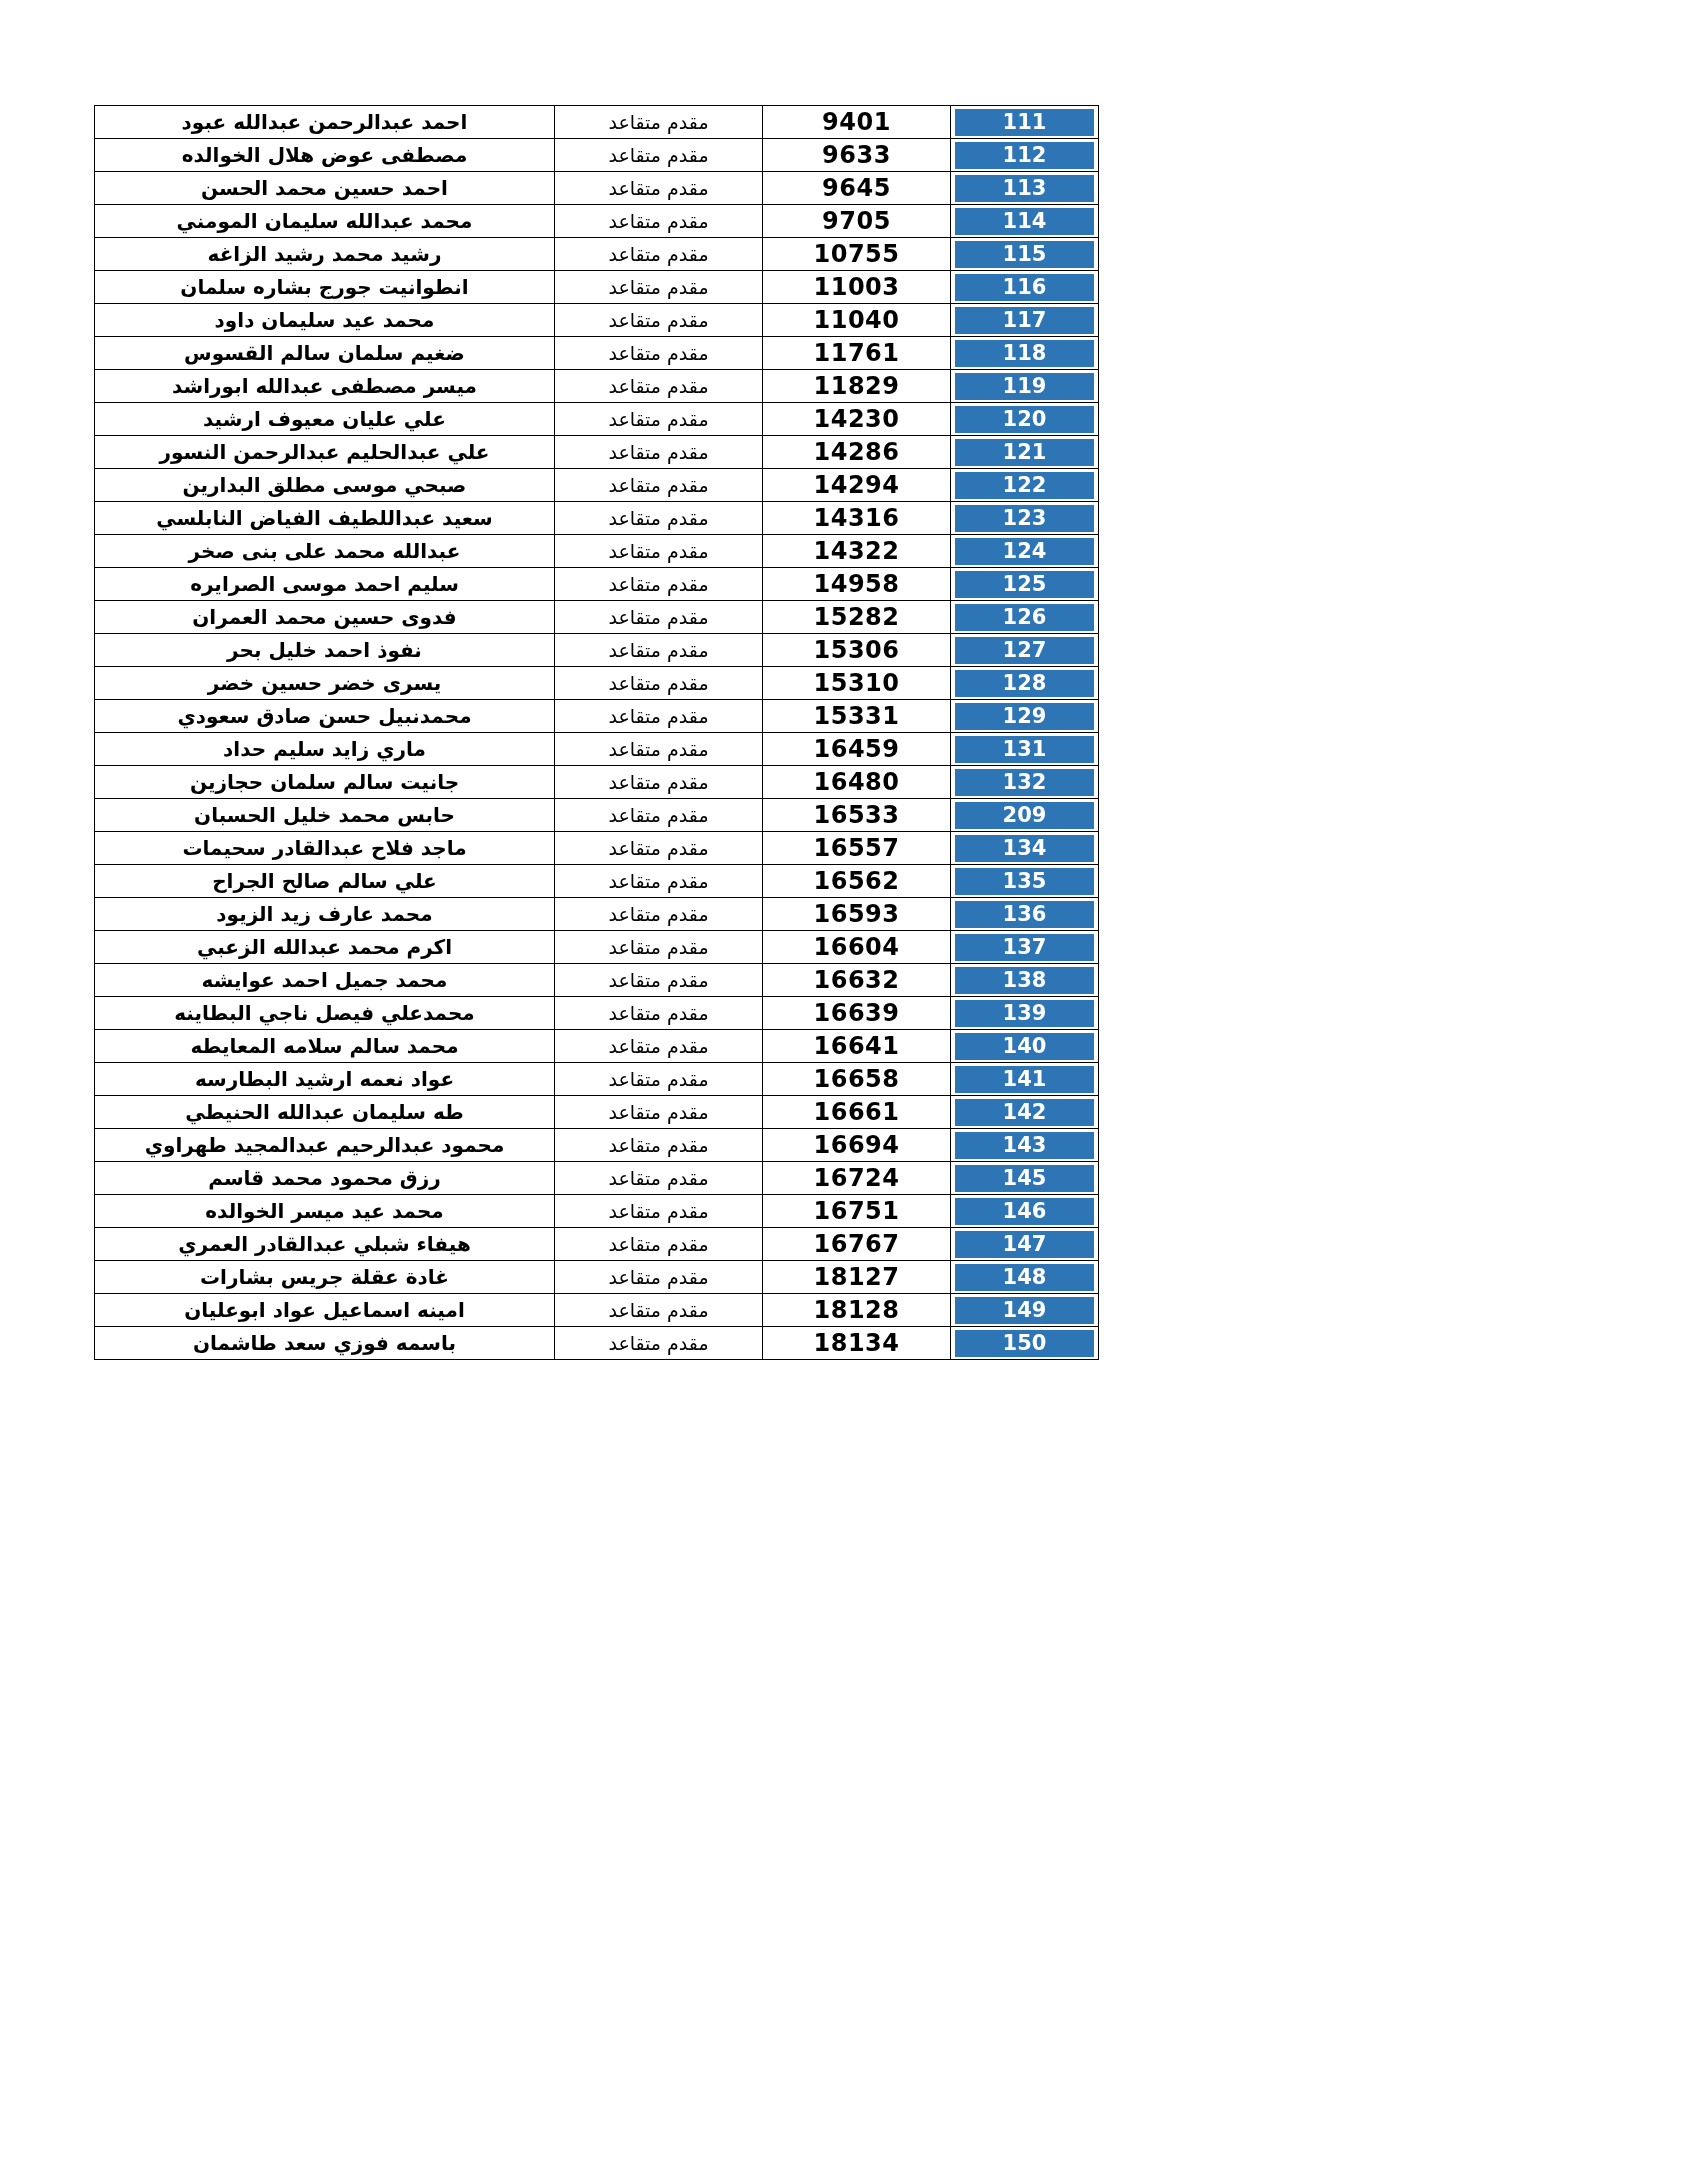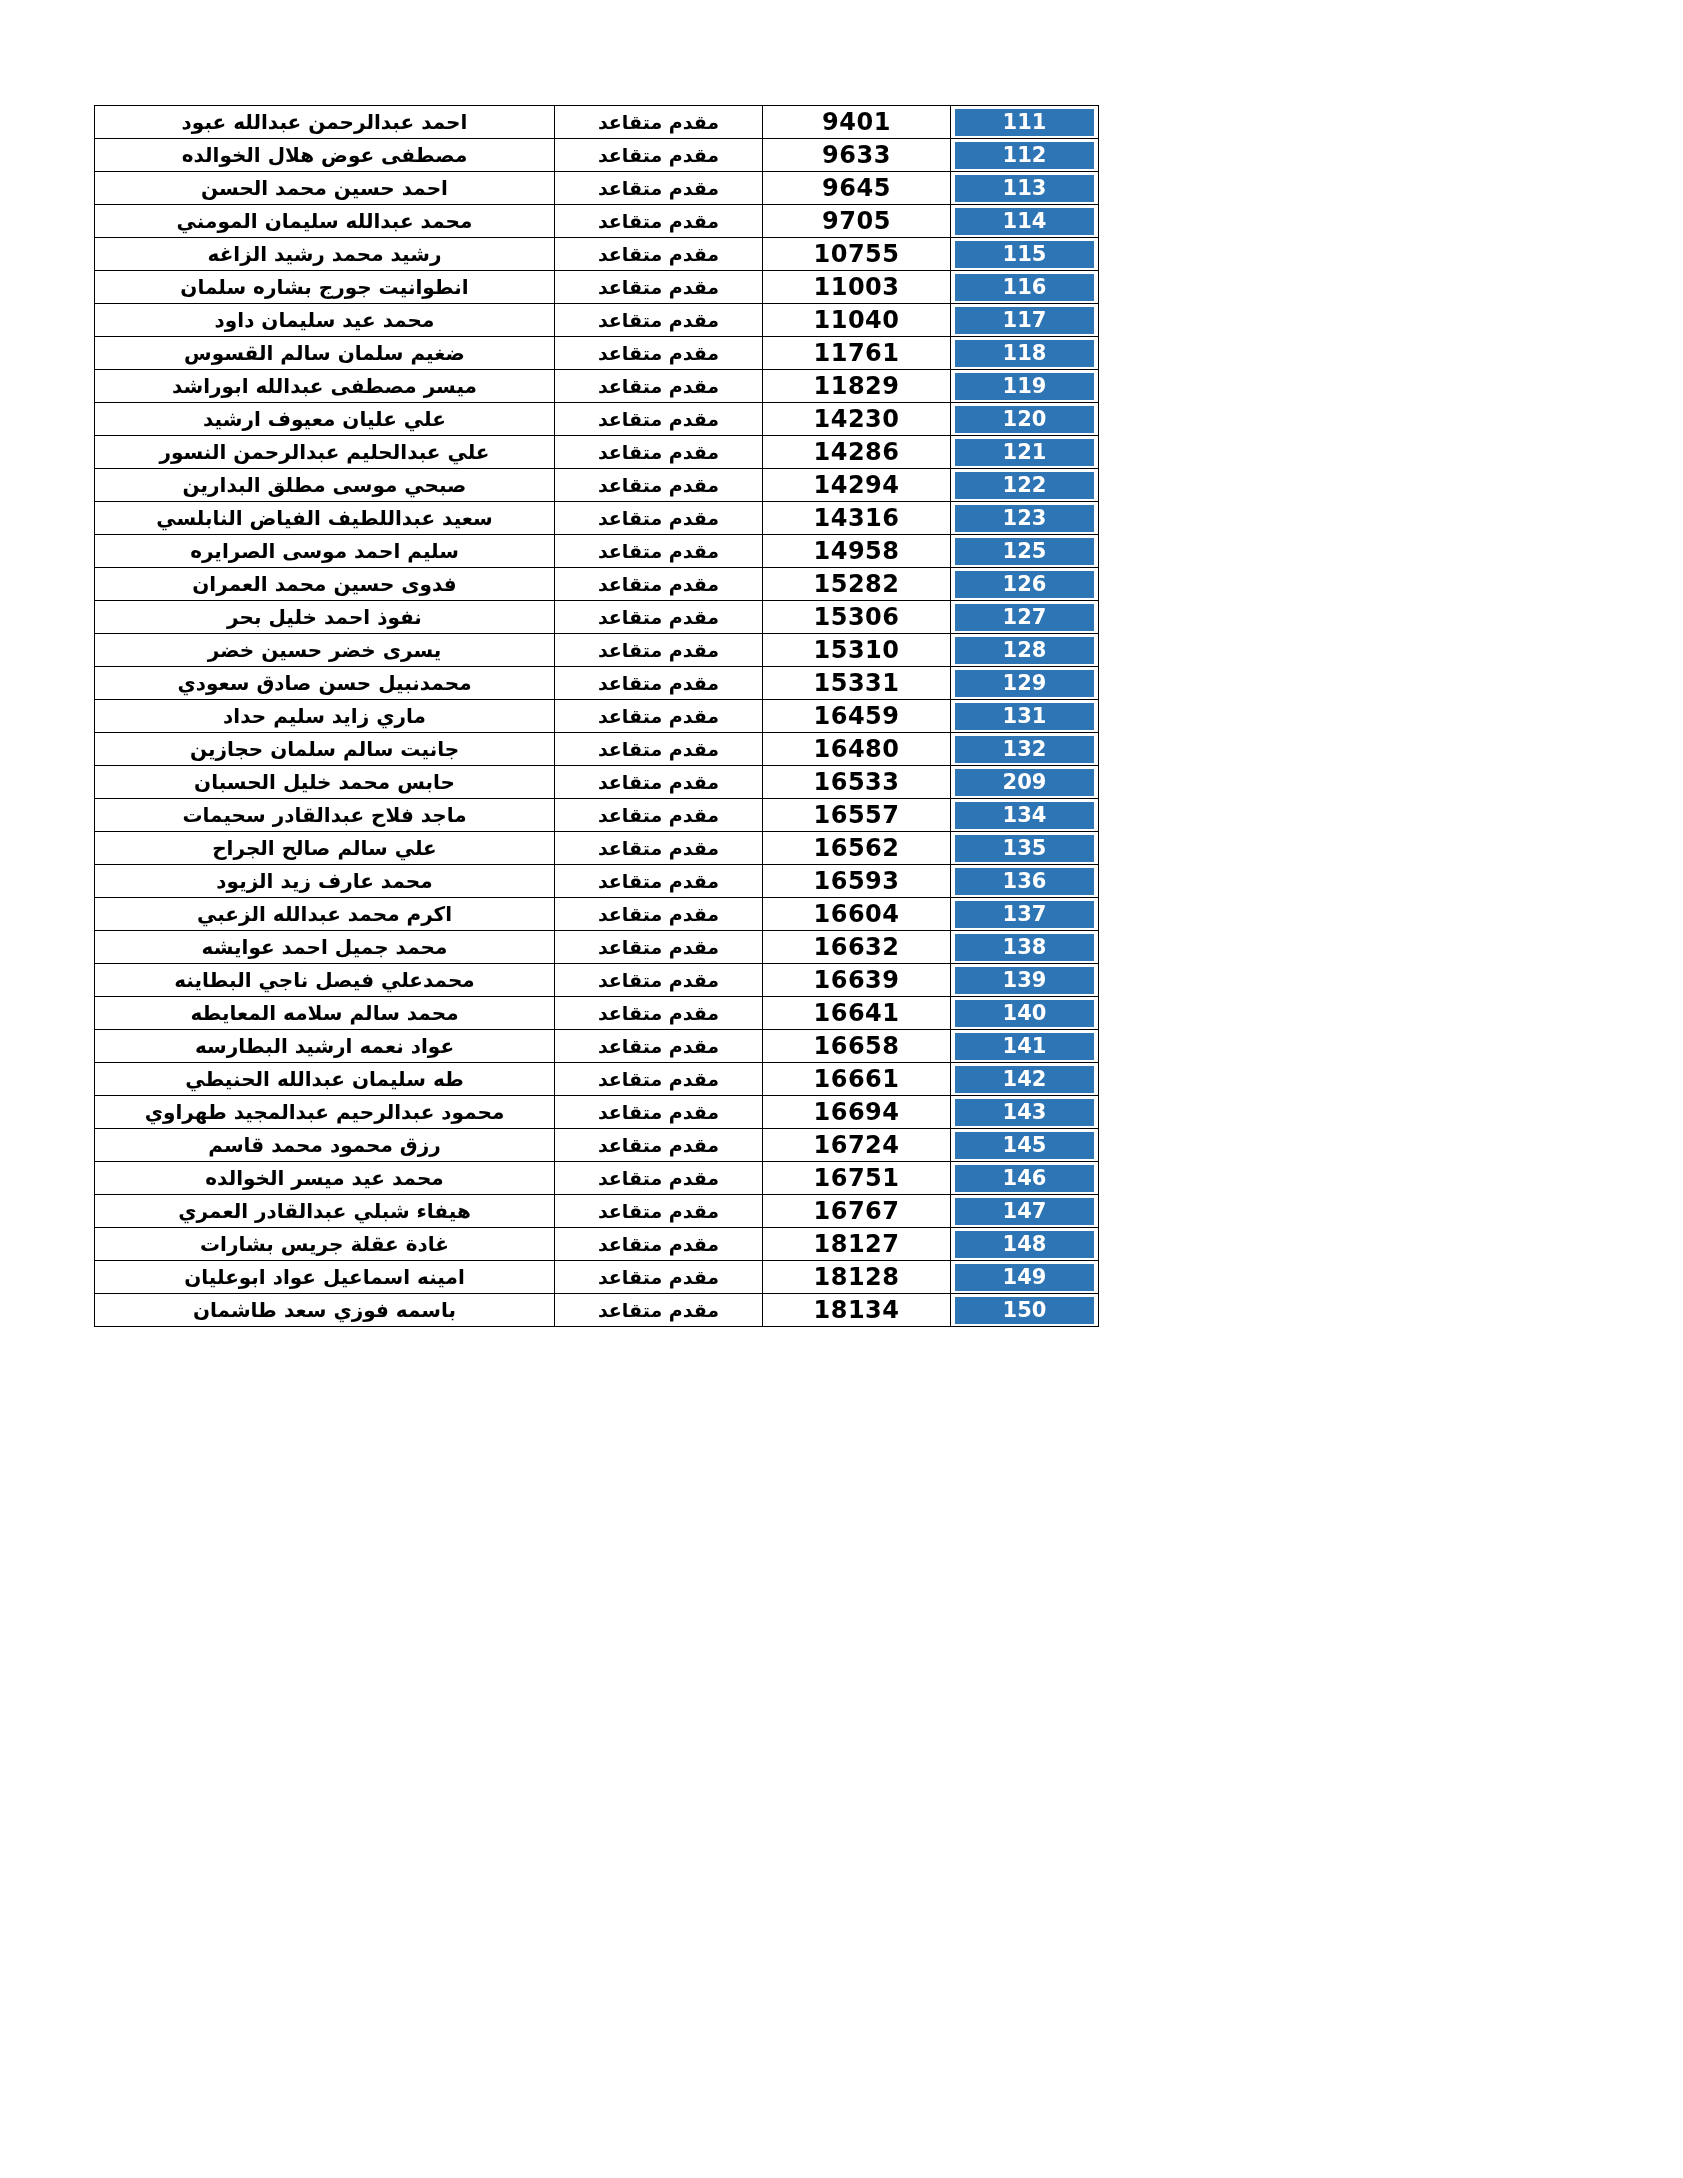--- a/index.html
+++ b/index.html
@@ -40,21 +40,21 @@
   td.name-cell {
     direction: rtl;
     text-align: center;
     font-weight: bold;
     font-size: 20px;
     color: #000000;
   }
   td.rank-cell {
     direction: rtl;
     text-align: center;
-    font-weight: bold;
+    font-weight: normal;
     font-size: 19px;
     color: #000000;
   }
   td.number-cell {
     text-align: center;
     font-weight: bold;
     font-size: 24px;
     color: #000000;
     letter-spacing: 0.5px;
     margin-left: 39px;
@@ -184,20 +184,28 @@
   </tr>
         <tr>
     <td class="name-cell">سعيد عبداللطيف الفياض النابلسي</td>
     <td class="rank-cell">مقدم متقاعد</td>
     <td class="number-cell">14316</td>
     <td class="index-cell">
       <div class="index-badge">123</div>
     </td>
   </tr>
         <tr>
+    <td class="name-cell">عبدالله محمد على بنى صخر</td>
+    <td class="rank-cell">مقدم متقاعد</td>
+    <td class="number-cell">14322</td>
+    <td class="index-cell">
+      <div class="index-badge">124</div>
+    </td>
+  </tr>
+        <tr>
     <td class="name-cell">سليم احمد موسى الصرايره</td>
     <td class="rank-cell">مقدم متقاعد</td>
     <td class="number-cell">14958</td>
     <td class="index-cell">
       <div class="index-badge">125</div>
     </td>
   </tr>
         <tr>
     <td class="name-cell">فدوى حسين محمد العمران</td>
     <td class="rank-cell">مقدم متقاعد</td>

